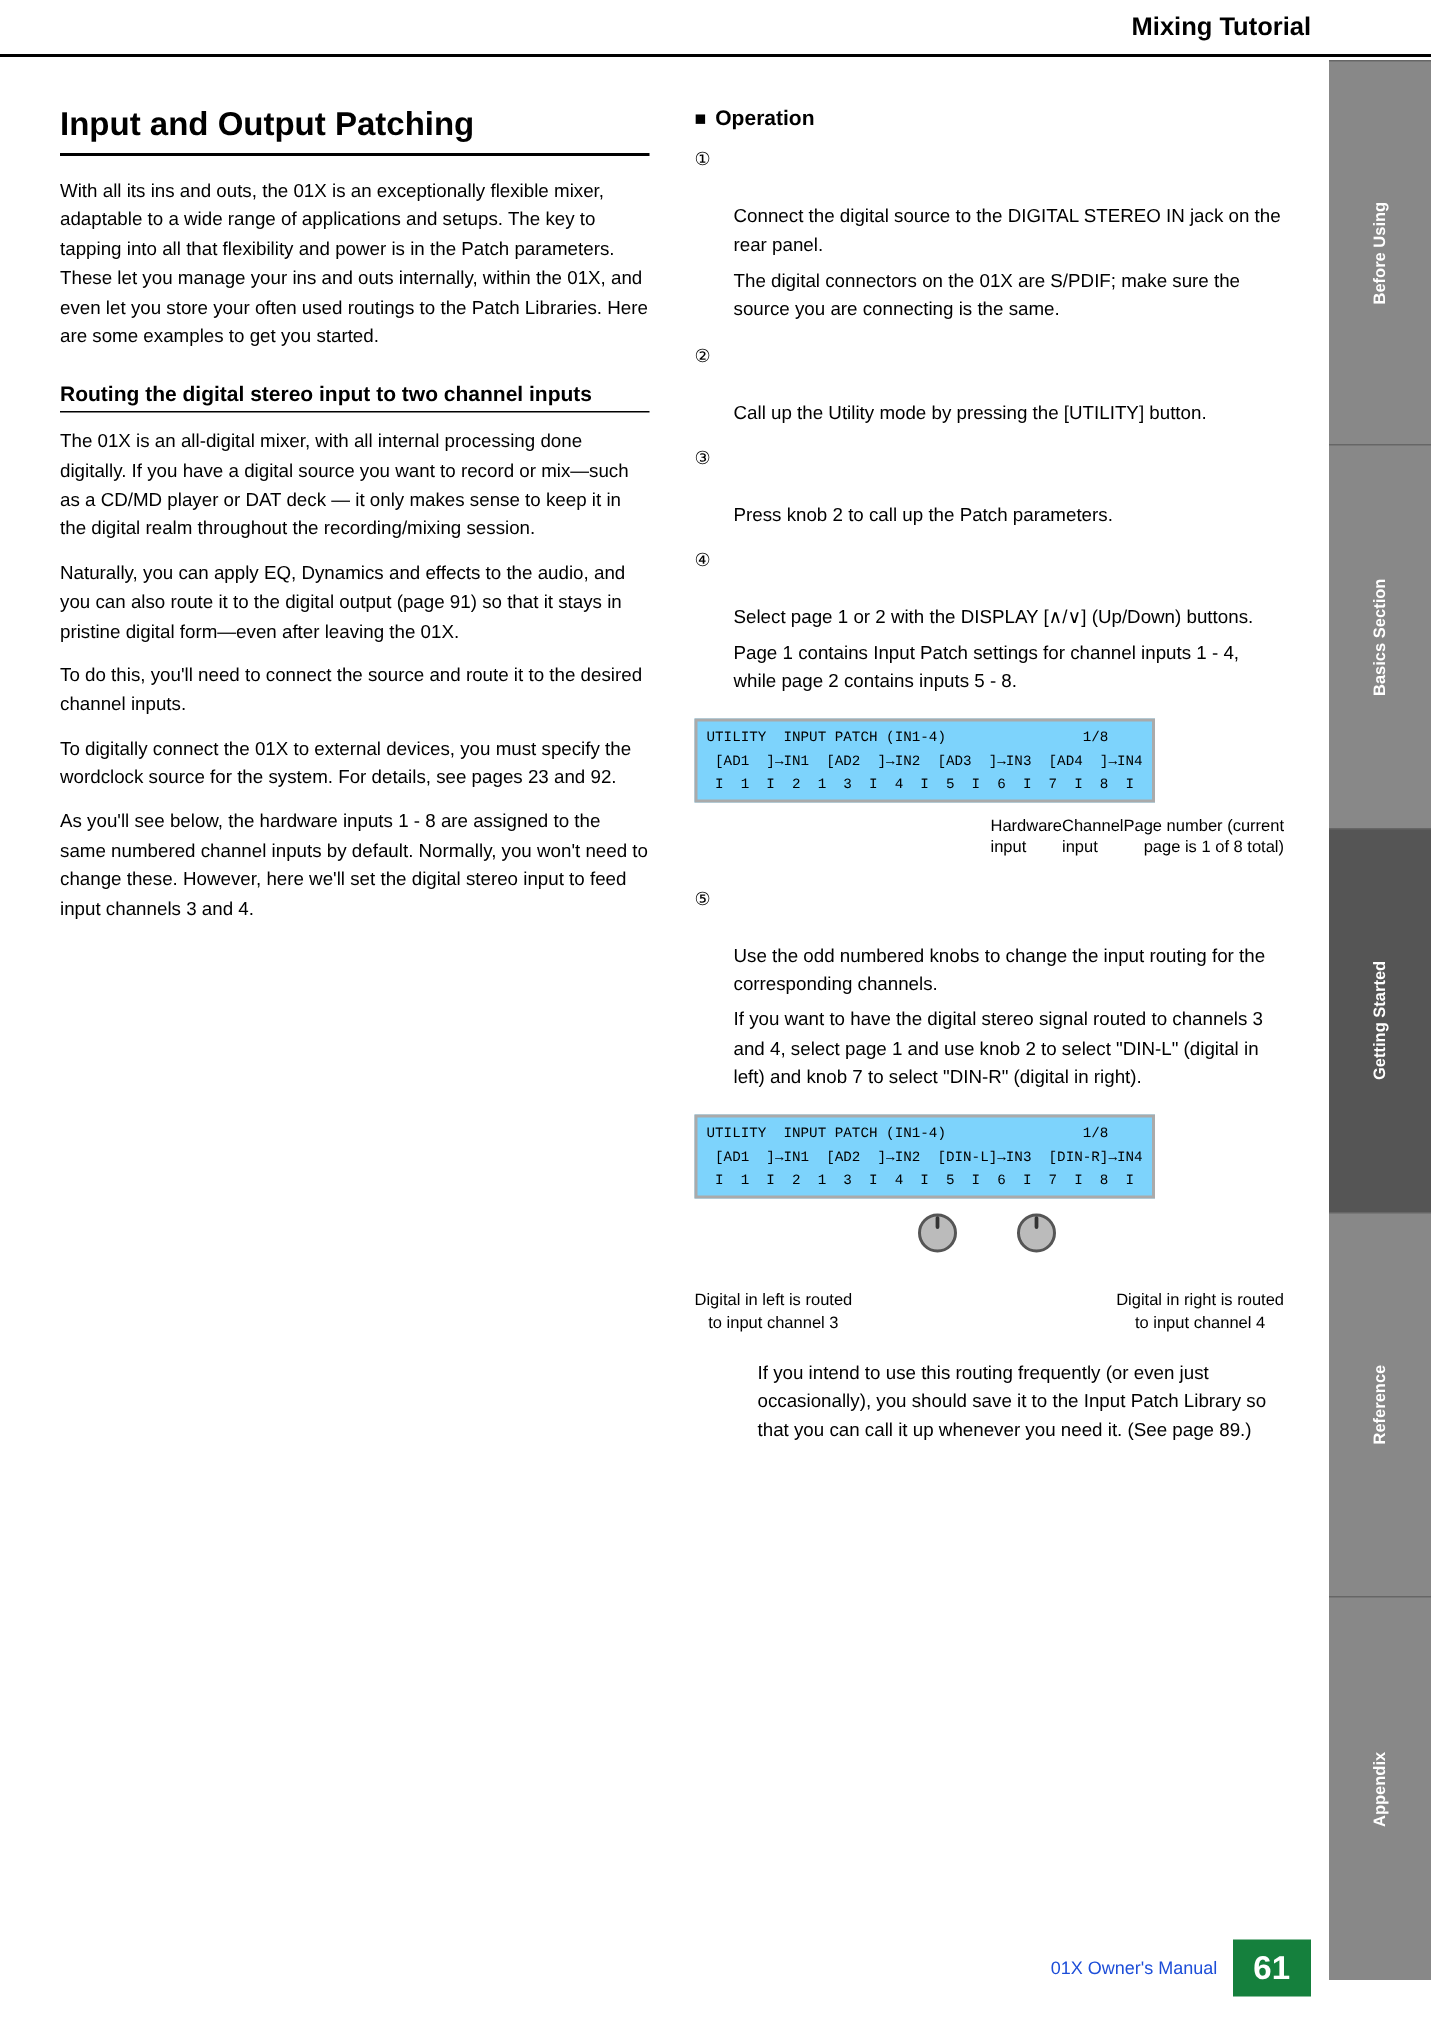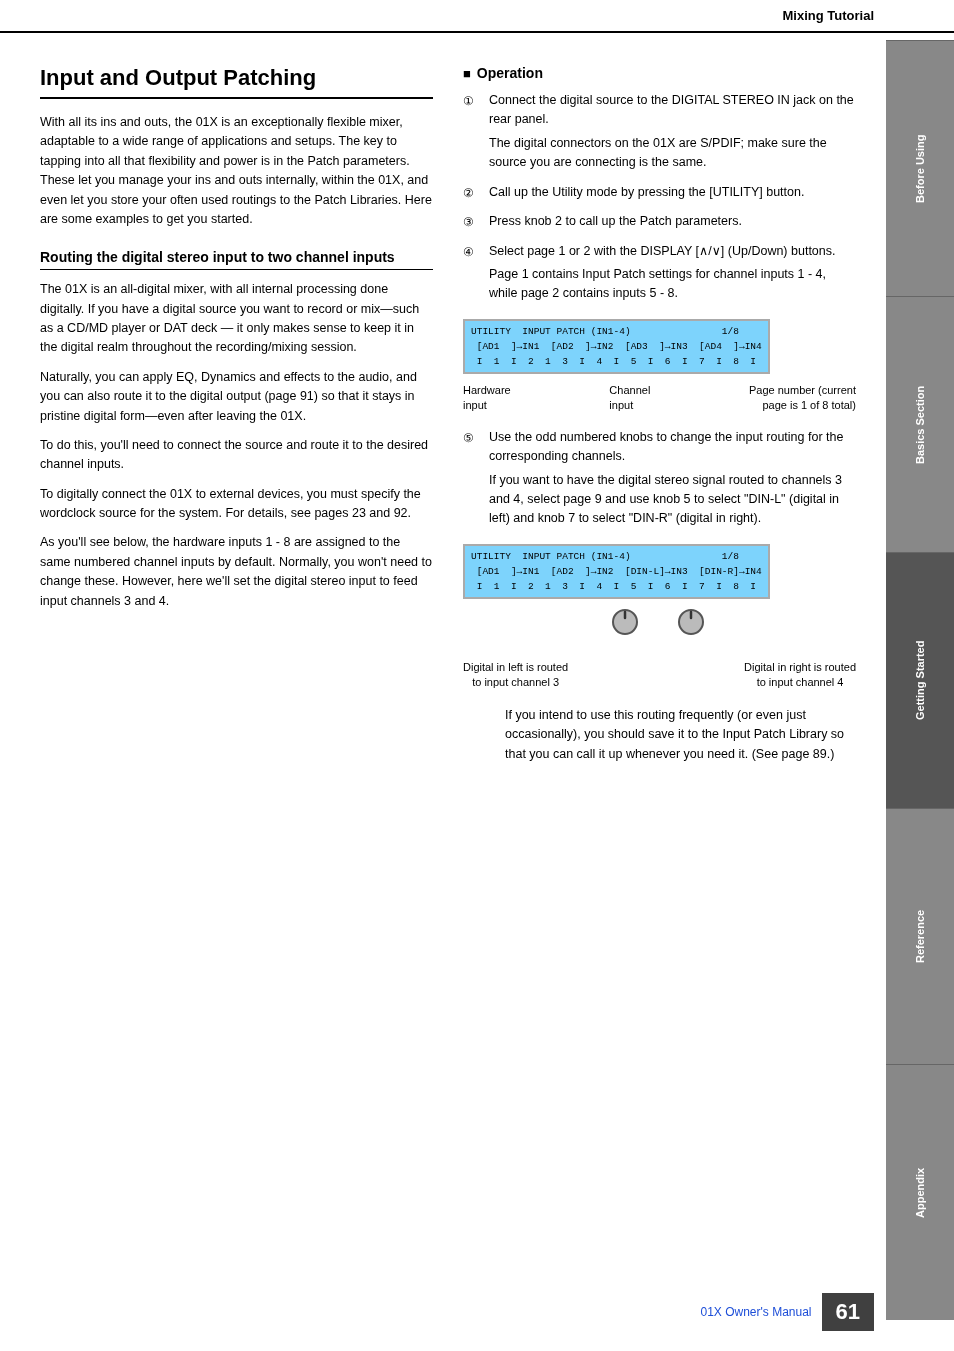--- a/index.html
+++ b/index.html
@@ -15,21 +15,21 @@
       overflow-x: hidden;
     }
 
     
     .top-header {
       display: flex;
       justify-content: flex-end;
       align-items: center;
       padding: 8px 80px 8px 0;
       border-bottom: 2px solid #000;
-      font-size: 13px;
+      font-size: 17px;
       font-weight: bold;
     }
 
     
     .right-sidebar {
       position: absolute;
       right: 0;
       top: 40px;
       width: 68px;
       height: 1280px;
@@ -137,20 +137,21 @@
     }
 
     .step-number {
       font-size: 12px;
       min-width: 18px;
       padding-top: 1px;
     }
 
     .step-content {
       flex: 1;
+      margin-top: 39px;
     }
 
     .step-note {
       margin-top: 4px;
       font-size: 12.5px;
       line-height: 1.55;
     }
 
     
     .lcd-caption-wrapper {
@@ -189,41 +190,40 @@
       padding: 0 80px 0 40px;
       font-size: 12px;
     }
 
     .footer-manual {
       font-size: 12px;
       color: #1d4ed8;
     }
 
     .page-number-box {
-      background: #404040;
+      background: #15803d;
       color: #fff;
       font-size: 22px;
       font-weight: bold;
       padding: 6px 14px;
       margin-left: 10px;
       display: inline-block;
       min-width: 50px;
       text-align: center;
     }
 
     .knob-svg {
       width: 28px;
       height: 28px;
     }
 
     .caption-group {
       display: flex;
-      justify-content: space-between;
+      justify-content: flex-end;
       margin-top: 4px;
-      gap: 16px;
     }
 
     .caption-text {
       font-size: 11px;
       line-height: 1.3;
     }
 
     .lcd-wrapper {
       border: 2px solid #aaa;
       background: #7dd3fc;
@@ -332,21 +332,21 @@
         <div class="caption-text">Channel<br>input</div>
         <div class="caption-text" style="text-align:right;max-width:140px;">Page number (current<br>page is 1 of 8 total)</div>
       </div>
     </div>
 
     <ul class="step-list">
       <li class="step-item">
         <span class="step-number">⑤</span>
         <div class="step-content">
           <span>Use the odd numbered knobs to change the input routing for the corresponding channels.</span>
-          <p class="step-note">If you want to have the digital stereo signal routed to channels 3 and 4, select page 9 and use knob 5 to select "DIN-L" (digital in left) and knob 7 to select "DIN-R" (digital in right).</p>
+          <p class="step-note">If you want to have the digital stereo signal routed to channels 3 and 4, select page 1 and use knob 2 to select "DIN-L" (digital in left) and knob 7 to select "DIN-R" (digital in right).</p>
         </div>
       </li>
     </ul>
 
     <div class="lcd-with-knobs">
       <div class="lcd-wrapper">
         <div class="lcd-text-line">UTILITY  INPUT PATCH (IN1-4)                1/8</div>
         <div class="lcd-text-line"> [AD1  ]→IN1  [AD2  ]→IN2  [DIN-L]→IN3  [DIN-R]→IN4</div>
         <div class="lcd-text-line"> I  1  I  2  1  3  I  4  I  5  I  6  I  7  I  8  I</div>
       </div>

